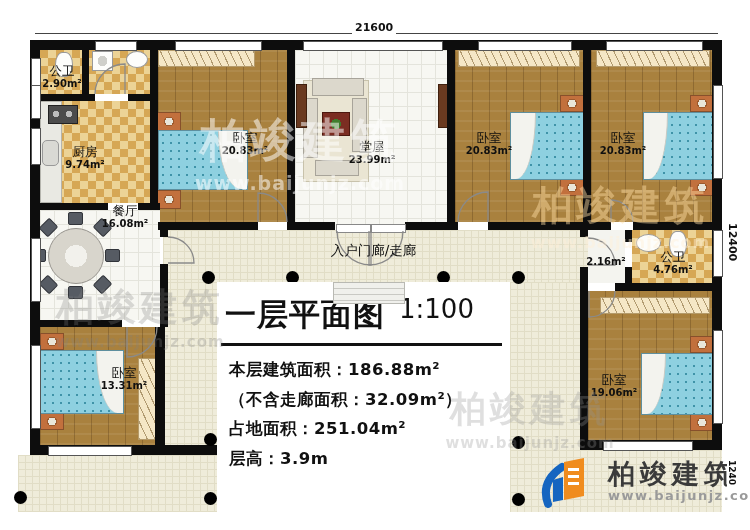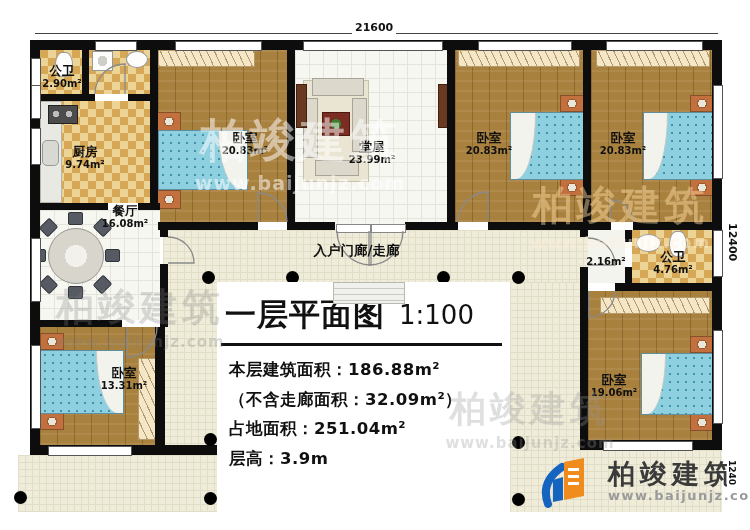--- a/index.html
+++ b/index.html
@@ -26,24 +26,24 @@
         background-image:repeating-linear-gradient(65deg,rgba(120,90,40,.55) 0 1px,transparent 1px 7px);}
   .col{position:absolute;width:13px;height:13px;border-radius:50%;background:#000;}
   .bed{position:absolute;border:1px solid #5e8f9e;background:#8ed0e0;
        background-image:radial-gradient(#3f93a8 1px,transparent 1.3px);background-size:8px 8px;}
   .blanket{position:absolute;top:0;bottom:0;background:#f3f3ee;border-left:1px solid #c9c9c2;}
   .blanket.right{right:0;border-radius:0 0 0 80%/0 0 0 100%;}
   .blanket.left{left:0;border-left:none;border-right:1px solid #c9c9c2;border-radius:0 0 80% 0/0 0 100% 0;}
   .nstand{position:absolute;background:#c2703d;border:1px solid #87502b;
        background-image:radial-gradient(circle at 50% 50%,#e9e6da 0 4px,#9c5a2e 4px 5px,transparent 5px);}
   .rlabel{position:absolute;text-align:center;line-height:1.15;color:#101010;}
-  .rname{font-size:12.5px;font-weight:bold;}
+  .rname{font-size:12.5px;font-weight:normal;}
   .rarea{font-size:10px;font-weight:bold;}
   .panel{position:absolute;left:217px;top:282px;width:293px;height:248px;background:#fff;}
-  .title-row{display:flex;align-items:center;gap:14px;margin:8px 8px 4px 4px;padding:4px 4px 7px 4px;
+  .title-row{display:flex;align-items:flex-start;gap:14px;margin:8px 8px 4px 4px;padding:4px 4px 7px 4px;
        border-bottom:3px solid #111;}
   .title-main{font-size:31px;font-weight:900;letter-spacing:1px;white-space:nowrap;}
   .title-scale{font-size:26px;font-weight:500;}
   .stats{padding:5px 12px 0 12px;}
   .stat-line{font-size:16.5px;font-weight:700;line-height:29.5px;letter-spacing:.5px;white-space:nowrap;}
   .dim{position:absolute;font-size:11px;font-weight:bold;color:#111;background:#fff;padding:0 3px;}
   .dimline{position:absolute;background:#444;}
   .vtext{writing-mode:vertical-rl;}
   .wm{position:absolute;text-align:center;font-weight:bold;pointer-events:none;white-space:nowrap;}
   .wm .b{display:block;letter-spacing:4px;}
@@ -246,21 +246,21 @@
     <div class="rarea">23.99m²</div>
     </div>
   <div class="rlabel" style="left:459px;top:131px;width:60px">
     <div class="rname">卧室</div>
     <div class="rarea">20.83m²</div>
     </div>
   <div class="rlabel" style="left:593px;top:131px;width:60px">
     <div class="rname">卧室</div>
     <div class="rarea">20.83m²</div>
     </div>
-  <div class="rlabel" style="left:284px;top:243px;width:145px">
+  <div class="rlabel" style="left:301px;top:243px;width:145px">
     <div class="rname" style="font-size:13.5px">入户门廊/走廊</div>
     </div>
   <div class="rlabel" style="left:582px;top:256px;width:48px">
     <div class="rarea">2.16m²</div>
     </div>
   <div class="rlabel" style="left:644px;top:250px;width:58px">
     <div class="rname">公卫</div>
     <div class="rarea">4.76m²</div>
     </div>
   <div class="rlabel" style="left:585px;top:373px;width:58px">

